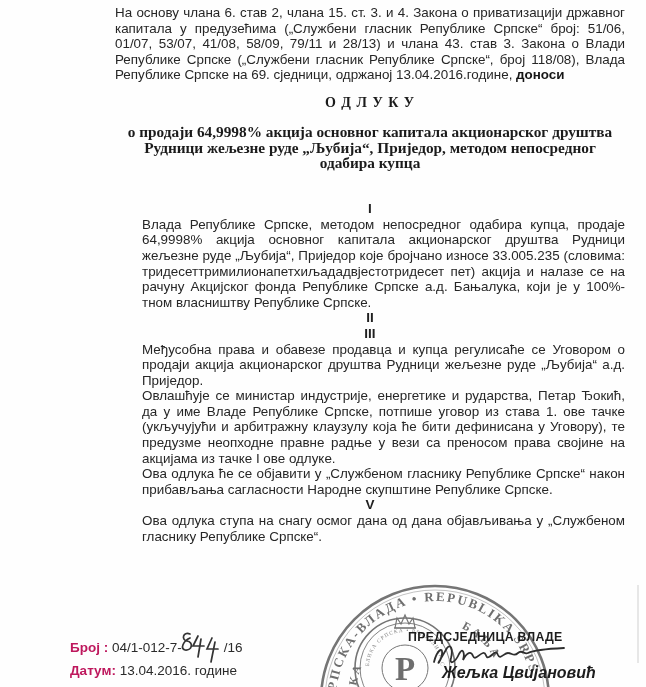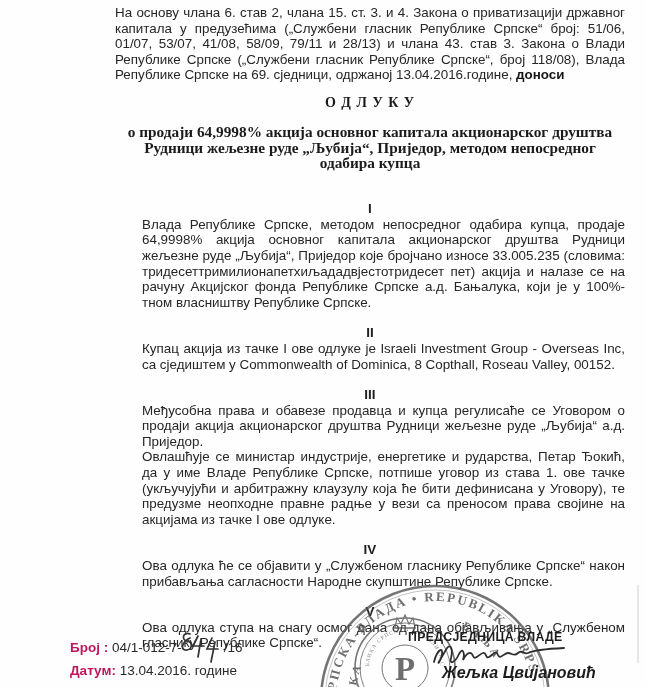--- a/index.html
+++ b/index.html
@@ -16,21 +16,21 @@
   .intro b{color:#161616;}
   .title-block{
     margin-top:12px;text-align:center;
     font-family:"Liberation Serif",serif;font-weight:bold;color:#1b1b1b;
     line-height:15.8px;
   }
   .title{font-size:14px;letter-spacing:1px;}
   .subtitle{font-size:15.3px;margin:13px 6px;}
   .section-numeral{
     text-align:center;font-weight:bold;font-size:13.5px;line-height:15.6px;
-    color:#202020;margin-top:15px;
+    color:#202020;
   }
   .section-numeral.first{margin-top:30px;}
   .footer-area{position:absolute;left:0;top:575px;width:646px;height:112px;}
   .number-line{position:absolute;left:70px;top:55px;font-size:13.5px;color:#2a2a2a;white-space:nowrap;}
   .number-line b,.date-line b{color:#be185d;}
   .date-line{position:absolute;left:70px;top:88px;font-size:13.5px;color:#2a2a2a;white-space:nowrap;}
   .hand-number{display:inline-block;vertical-align:-14px;margin:0 2px 0 -2px;}
   .stamp{position:absolute;left:312px;top:7px;opacity:.82;}
   .sign-title{
     position:absolute;left:408px;top:55px;font-size:12.3px;font-weight:bold;
@@ -60,31 +60,29 @@
       <div class="subtitle">о продаји 64,9998% акција основног капитала акционарског друштва Рудници жељезне руде „Љубија“, Приједор, методом непосредног одабира купца</div>
     </div>
 
     <div>
       <div class="section-numeral first">I</div>
       <p class="justify">Влада Републике Српске, методом непосредног одабира купца, продаје 64,9998% акција основног капитала акционарског друштва Рудници жељезне руде „Љубија“, Приједор које бројчано износе 33.005.235 (словима: тридесеттримилионапетхиљададвјестотридесет пет) акција и налазе се на рачуну Акцијског фонда Републике Српске а.д. Бањалука, који је у 100%-тном власништву Републике Српске.</p>
     </div>
 
     <div>
       <div class="section-numeral">II</div>
-      <p class="justify">Купац акција из тачке I ове одлуке је Israeli Investment Group - Overseas Inc, са сједиштем у Commonwealth of Dominica, 8 Copthall, Roseau Valley, 00152.</p>
     </div>
 
     <div>
       <div class="section-numeral">III</div>
       <p class="justify">Међусобна права и обавезе продавца и купца регулисаће се Уговором о продаји акција акционарског друштва Рудници жељезне руде „Љубија“ а.д. Приједор.</p>
       <p class="justify">Овлашћује се министар индустрије, енергетике и рударства, Петар Ђокић, да у име Владе Републике Српске, потпише уговор из става 1. ове тачке (укључујући и арбитражну клаузулу која ће бити дефинисана у Уговору), те предузме неопходне правне радње у вези са преносом права својине на акцијама из тачке I ове одлуке.</p>
     </div>
 
     <div>
-      <div class="section-numeral">IV</div>
       <p class="justify">Ова одлука ће се објавити у „Службеном гласнику Републике Српске“ након прибављања сагласности Народне скупштине Републике Српске.</p>
     </div>
 
     <div>
       <div class="section-numeral">V</div>
       <p class="justify">Ова одлука ступа на снагу осмог дана од дана објављивања у „Службеном гласнику Републике Српске“.</p>
     </div>
   </div>
 
   <div class="footer-area">

